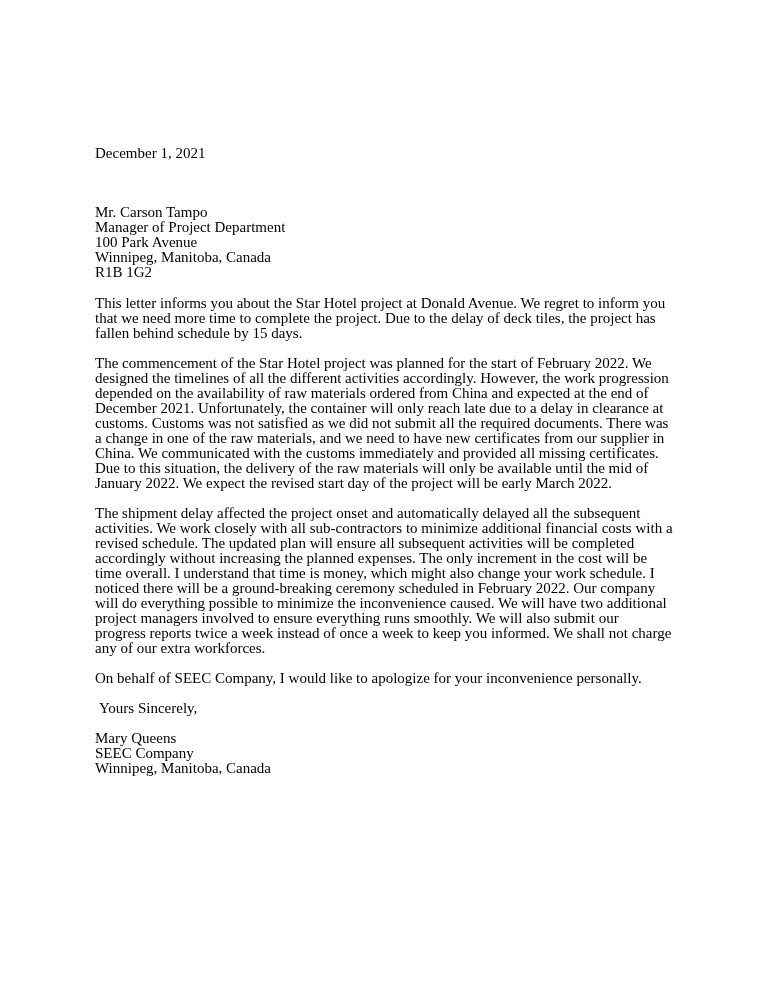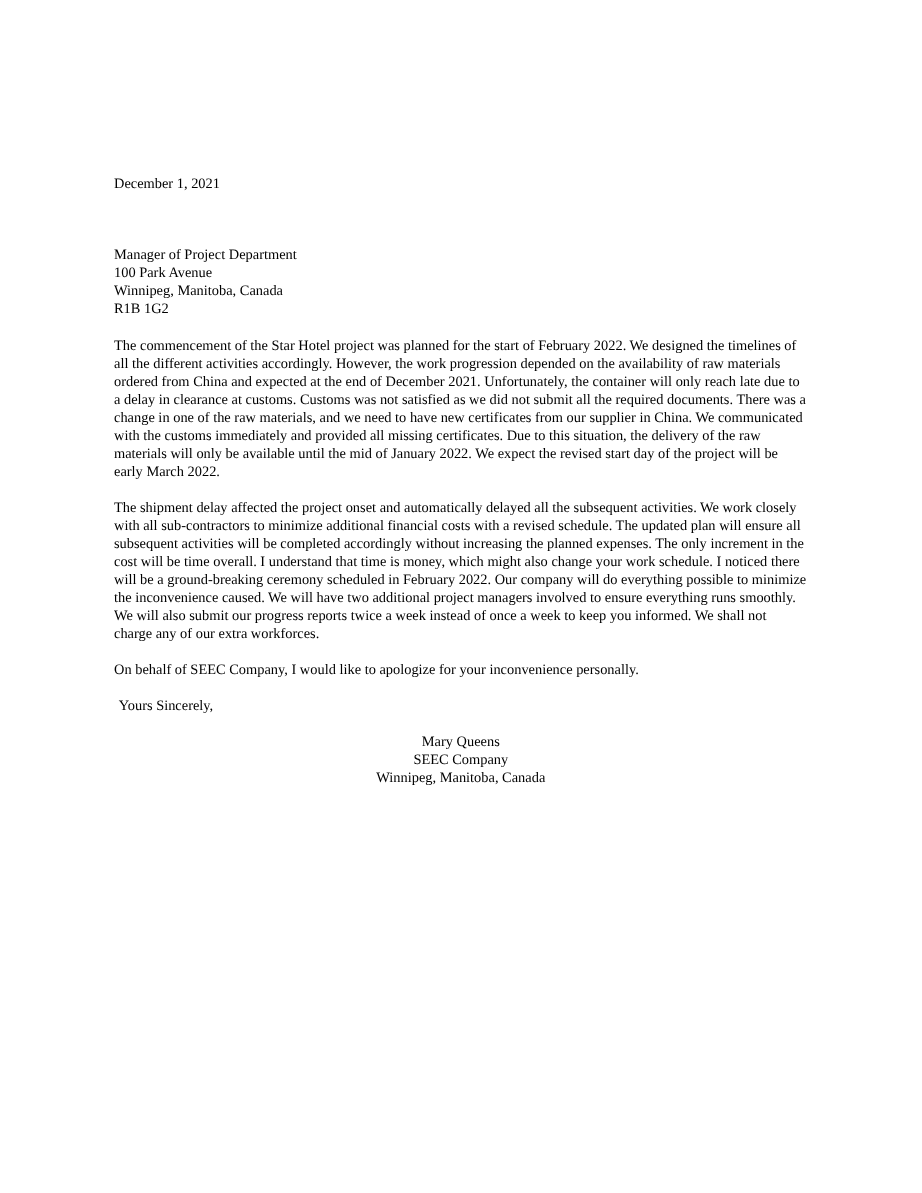--- a/index.html
+++ b/index.html
@@ -9,21 +9,21 @@
   }
   .page {
     position: relative;
     width: 768px;
     height: 994px;
     background: #ffffff;
     box-sizing: border-box;
     padding: 146px 95px 40px 95px;
     overflow: hidden;
     font-family: "Liberation Serif", "DejaVu Serif", serif;
-    font-size: 12px;
+    font-size: 15px;
     line-height: 15px;
     color: #000000;
   }
   .letter-body {
     width: 578px;
   }
   .line {
     white-space: nowrap;
   }
   .date-line {
@@ -37,39 +37,40 @@
   }
   p.para {
     margin: 0 0 15px 0;
     text-align: left;
   }
   .closing {
     margin: 0 0 15px 4px;
   }
   .signature-block {
     margin: 0;
-    text-align: center;
   }
 </style>
 </head>
 <body>
 
 <div class="page">
   <div class="letter-body">
 
     <div class="line date-line">December 1, 2021</div>
 
     <div class="address-block">
+      <div class="line">Mr. Carson Tampo</div>
       <div class="line">Manager of Project Department</div>
       <div class="line">100 Park Avenue</div>
       <div class="line">Winnipeg, Manitoba, Canada</div>
       <div class="line">R1B 1G2</div>
     </div>
 
 
+    <p class="para">This letter informs you about the Star Hotel project at Donald Avenue. We regret to inform you that we need more time to complete the project. Due to the delay of deck tiles, the project has fallen behind schedule by 15 days.</p>
     <p class="para">The commencement of the Star Hotel project was planned for the start of February 2022. We designed the timelines of all the different activities accordingly. However, the work progression depended on the availability of raw materials ordered from China and expected at the end of December 2021. Unfortunately, the container will only reach late due to a delay in clearance at customs. Customs was not satisfied as we did not submit all the required documents. There was a change in one of the raw materials, and we need to have new certificates from our supplier in China. We communicated with the customs immediately and provided all missing certificates. Due to this situation, the delivery of the raw materials will only be available until the mid of January 2022. We expect the revised start day of the project will be early March 2022.</p>
     <p class="para">The shipment delay affected the project onset and automatically delayed all the subsequent activities. We work closely with all sub-contractors to minimize additional financial costs with a revised schedule. The updated plan will ensure all subsequent activities will be completed accordingly without increasing the planned expenses. The only increment in the cost will be time overall. I understand that time is money, which might also change your work schedule. I noticed there will be a ground-breaking ceremony scheduled in February 2022. Our company will do everything possible to minimize the inconvenience caused. We will have two additional project managers involved to ensure everything runs smoothly. We will also submit our progress reports twice a week instead of once a week to keep you informed. We shall not charge any of our extra workforces.</p>
     <p class="para">On behalf of SEEC Company, I would like to apologize for your inconvenience personally.</p>
 
     <div class="line closing">Yours Sincerely,</div>
 
     <div class="signature-block">
       <div class="line">Mary Queens</div>
       <div class="line">SEEC Company</div>
       <div class="line">Winnipeg, Manitoba, Canada</div>

